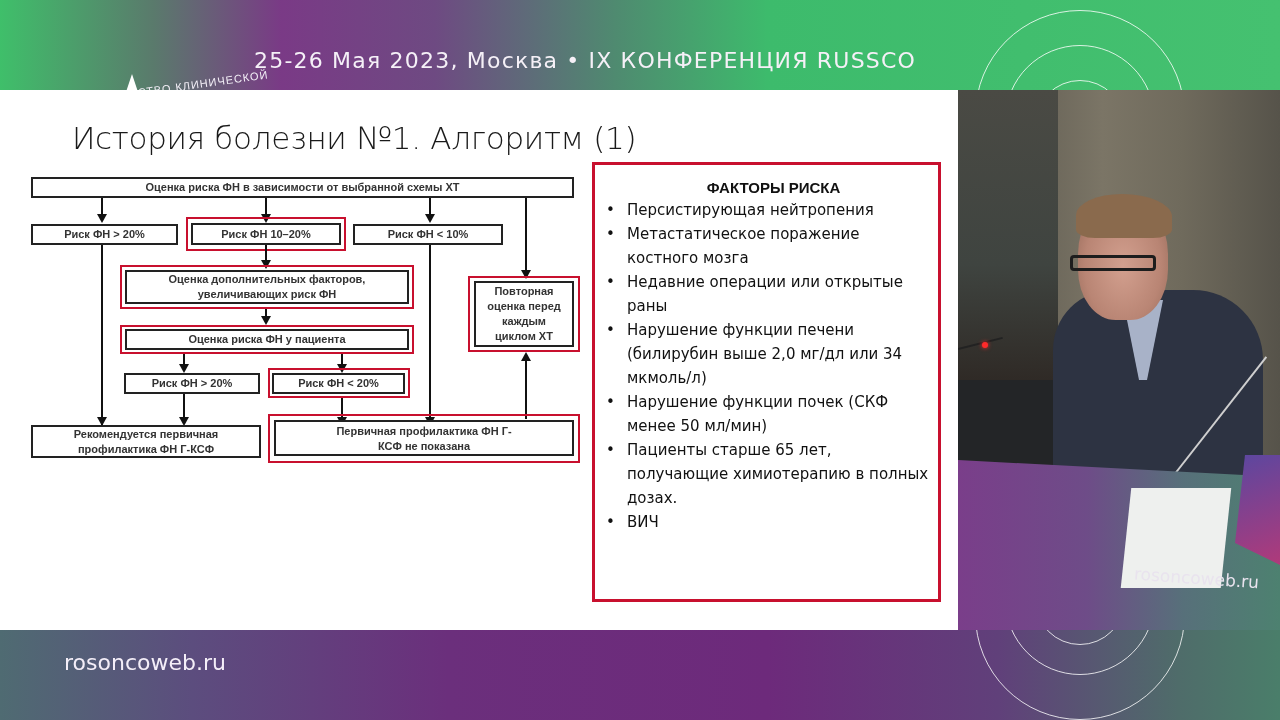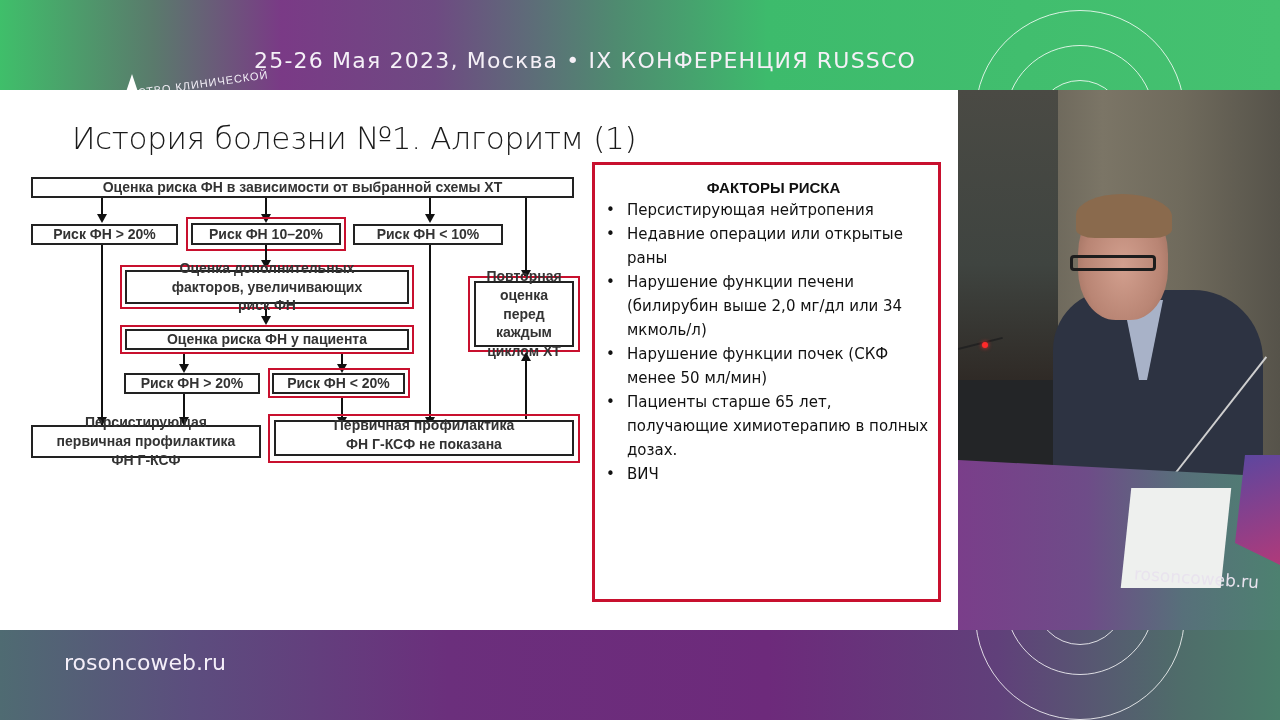--- a/index.html
+++ b/index.html
@@ -54,21 +54,21 @@
     background: #ffffff; overflow: hidden;
   }
   .slide-title {
     position: absolute; left: 72px; top: 30px;
     font-family: "DejaVu Sans", sans-serif; font-weight: 300;
     font-size: 31px; color: #1a1a1a; white-space: nowrap; letter-spacing: -0.3px;
   }
   .fc-box {
     position: absolute; border: 2px solid #222; background: #fff;
     display: flex; align-items: center; justify-content: center; text-align: center;
-    font-size: 14px; font-weight: bold; color: #333; line-height: 1.35;
+    font-size: 11px; font-weight: bold; color: #333; line-height: 1.35;
   }
   .red-frame {
     position: absolute; border: 2.5px solid #c8102e;
   }
   .vline { position: absolute; width: 2px; background: #111; }
   .arrow-down {
     position: absolute; width: 0; height: 0;
     border-left: 5px solid transparent; border-right: 5px solid transparent;
     border-top: 9px solid #111;
   }
@@ -243,32 +243,33 @@
     <div class="arrow-down" style="left:337px;top:327px;"></div>
 
     <div class="red-frame" style="left:468px;top:186px;width:112px;height:76px;"></div>
     <div class="fc-box" style="left:474px;top:191px;width:100px;height:66px;">
       <span style="max-width:80px;display:block;">Повторная оценка перед каждым циклом ХТ</span>
     </div>
     <div class="vline" style="left:525px;top:267px;height:62px;"></div>
     <div class="arrow-up" style="left:521px;top:262px;"></div>
 
     <div class="fc-box" style="left:31px;top:335px;width:230px;height:33px;">
-      <span style="max-width:200px;display:block;">Персистирующая первичная профилактика ФН Г-КСФ</span>
+      <span style="max-width:200px;display:block;">Рекомендуется первичная профилактика ФН Г-КСФ</span>
     </div>
     <div class="red-frame" style="left:268px;top:324px;width:312px;height:49px;"></div>
     <div class="fc-box" style="left:274px;top:330px;width:300px;height:36px;align-items:flex-end;">
       <span style="max-width:190px;display:block;">Первичная профилактика ФН Г-КСФ не показана</span>
     </div>
   </div>
 
   <div class="risk-panel">
     <div class="rtitle">ФАКТОРЫ РИСКА</div>
     <ul>
       <li>Персистирующая нейтропения</li>
+      <li>Метастатическое поражение костного мозга</li>
       <li>Недавние операции или открытые раны</li>
       <li>Нарушение функции печени (билирубин выше 2,0 мг/дл или 34 мкмоль/л)</li>
       <li>Нарушение функции почек (СКФ менее 50 мл/мин)</li>
       <li>Пациенты старше 65 лет, получающие химиотерапию в полных дозах.</li>
       <li>ВИЧ</li>
     </ul>
   </div>
 </div>
 
 <div class="video">

